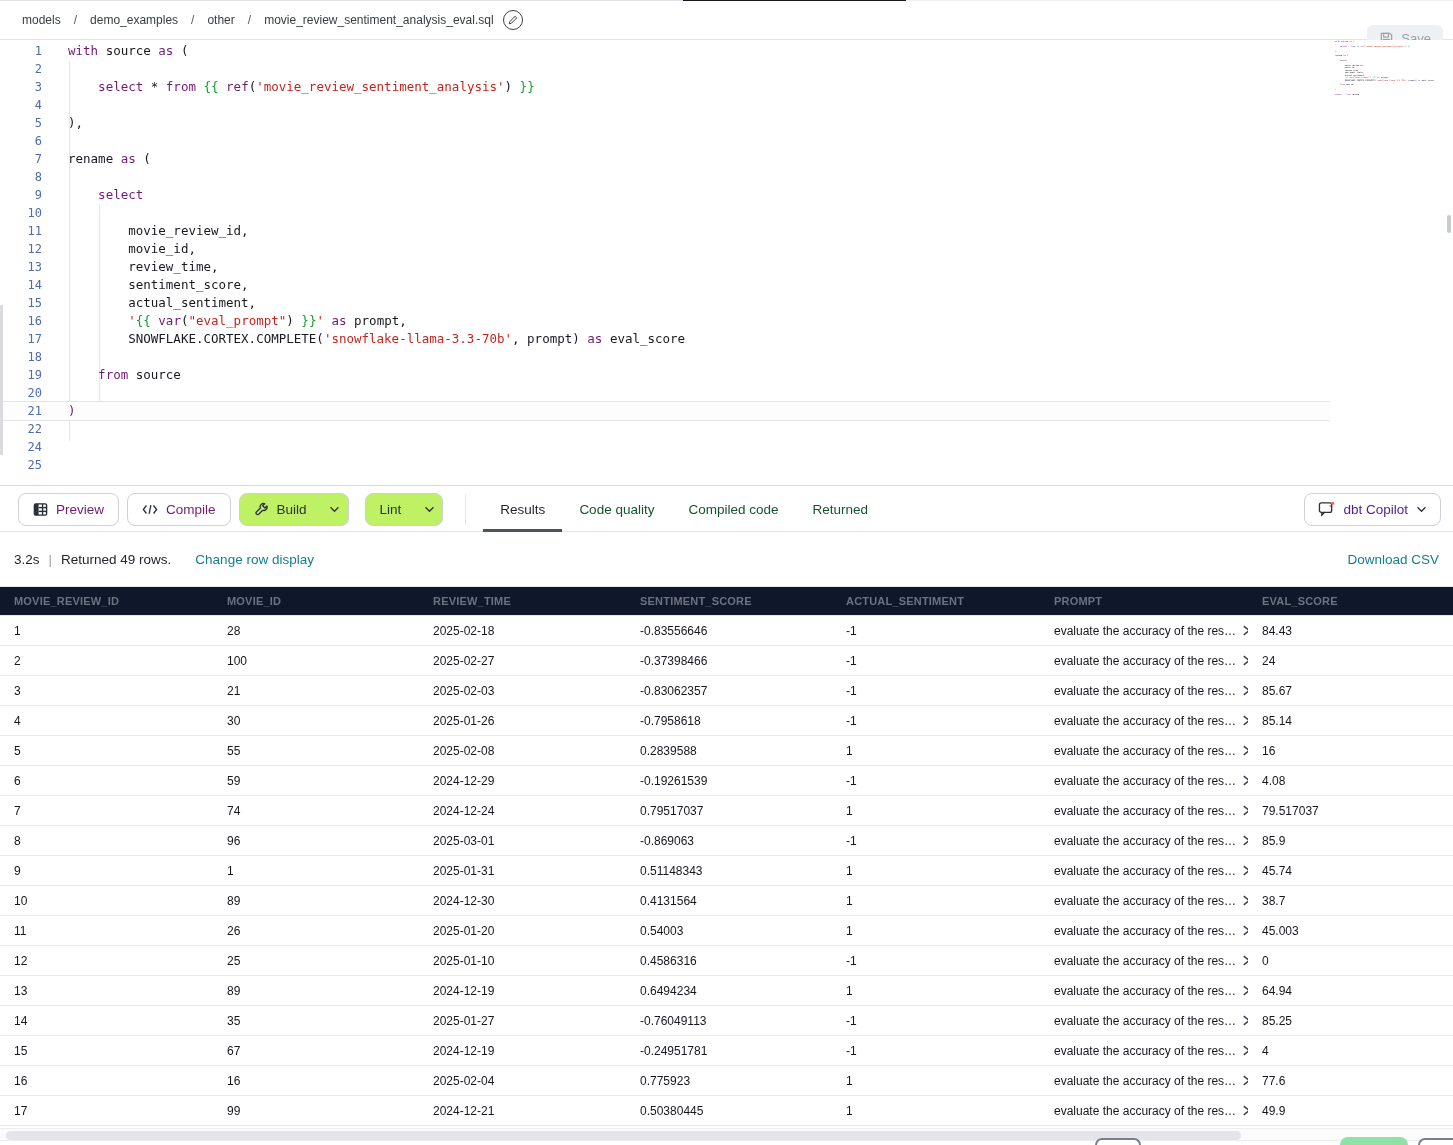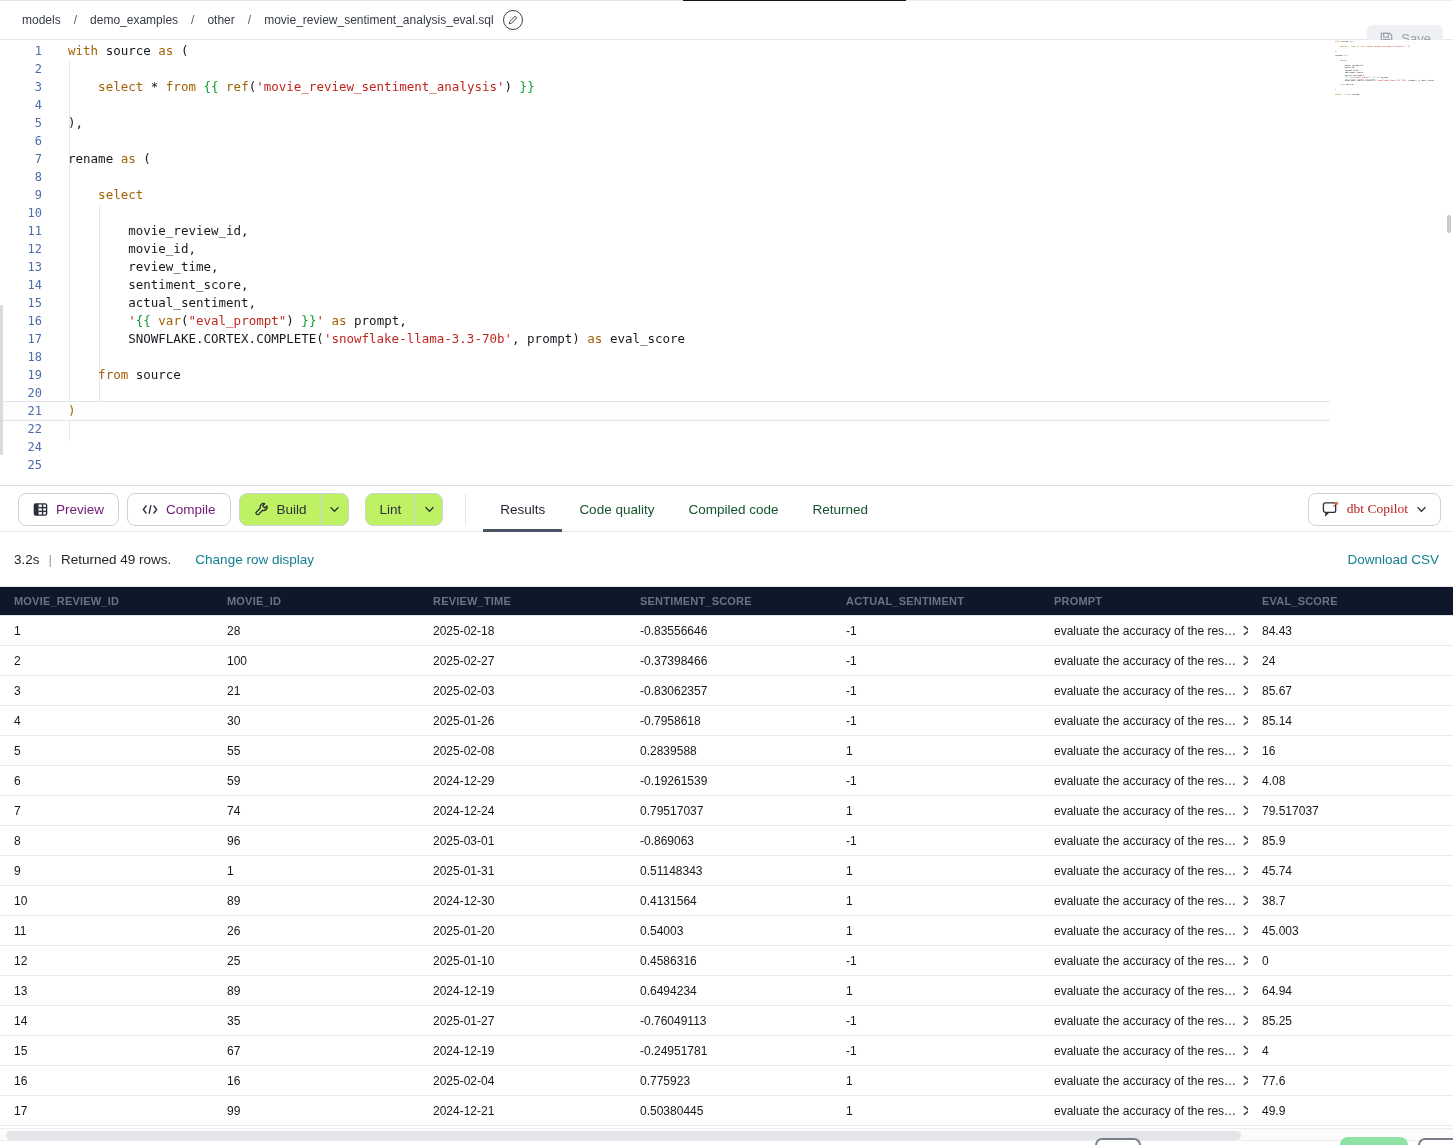--- a/index.html
+++ b/index.html
@@ -27,21 +27,21 @@
 
   
   .editor { position:absolute; top:40px; left:0; width:1453px; height:446px; background:#fff;
             border-bottom:1px solid #dadce1; overflow:hidden; }
   #code-lines { position:absolute; top:2px; left:0; width:1330px;
                 font-family:"DejaVu Sans Mono","Liberation Mono",monospace; font-size:12.5px; }
   .code-line { display:flex; height:18px; line-height:18px; white-space:pre; }
   .code-line.current { background:#fdfdfe; box-shadow:0 -1px 0 #e2e4e8, 0 1px 0 #e2e4e8; }
   .ln { width:42px; text-align:right; color:#4d6ca8; flex:0 0 42px; font-size:12px; }
   .ct { margin-left:26px; color:#17191f; }
-  .tk-kw { color:#a16207;text-align:right; }
+  .tk-kw { color:#701a75;text-align:right; }
   .tk-str { color:#c0261f; }
   .tk-jj { color:#0f9d2a; }
   .tk-pl { color:#17191f; }
   .indent-guide { position:absolute; width:1px; background:#e6e7ea; }
   .guide-1 { left:69px; top:21px; height:380px; }
   .guide-2 { left:99px; top:165px; height:200px; }
   .left-scroll-mark { position:absolute; left:0; top:305px; width:3px; height:150px; background:#d9dbdf; }
 
   
   .minimap { position:absolute; top:0px; left:1335px; width:112px; height:58px; overflow:hidden; cursor:pointer; }
@@ -60,21 +60,21 @@
   .tb-split .main { display:flex; align-items:center; gap:8px; padding:0 14px; font-size:13.5px; color:#2b303b; cursor:pointer; }
   .tb-split .chev { display:flex; align-items:center; justify-content:center; width:27px;
                     border-left:1px solid #cdd1d8; cursor:pointer; }
   .tb-divider { width:1px; height:31px; background:#e4e6ea; margin:0 0 0 14px; }
   .tabs { display:flex; align-items:stretch; height:45px; margin-left:17px; }
   .tab { position:relative; display:flex; align-items:center; padding:0 17px; font-size:13.5px; color:#14532d; cursor:pointer; }
   .tab.active { color:#1d222c; }
   .tab.active::after { content:""; position:absolute; left:0; right:0; bottom:0; height:3px; background:#4a5263; }
   .copilot-btn { margin-left:auto; margin-right:12px; height:33px; display:flex; align-items:center; gap:8px;
                  padding:0 13px; background:#fff; border:1px solid #cdd1d8; border-radius:8px;
-                 font-size:13.5px; color:#b91c1c; font-family:Liberation Serif, serif; cursor:pointer; }
+                 font-size:13.5px; color:#4c1d95; font-family:Liberation Sans, sans-serif; cursor:pointer; }
 
   
   .results-bar { position:absolute; top:533px; left:0; width:1453px; height:53px; background:#fff;
                  display:flex; align-items:center; padding:0 14px; font-size:13.5px; }
   .status-group { display:flex; align-items:center; gap:9px; color:#22252c; }
   .status-pipe { color:#9aa0aa; }
   .link { color:#127e8e; cursor:pointer; }
   .change-link { margin-left:24px; }
   .download-link { margin-left:auto; margin-right:0; }
 

